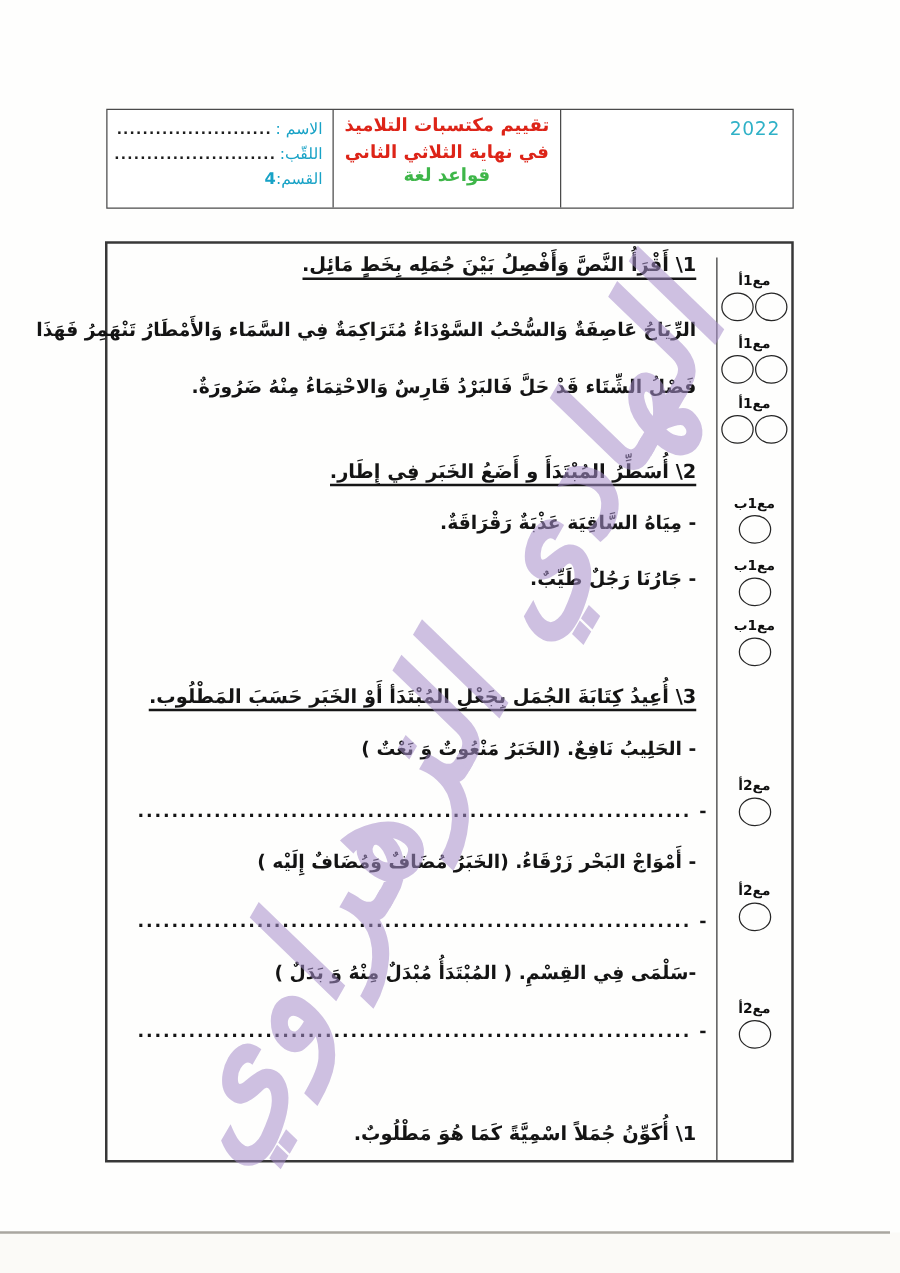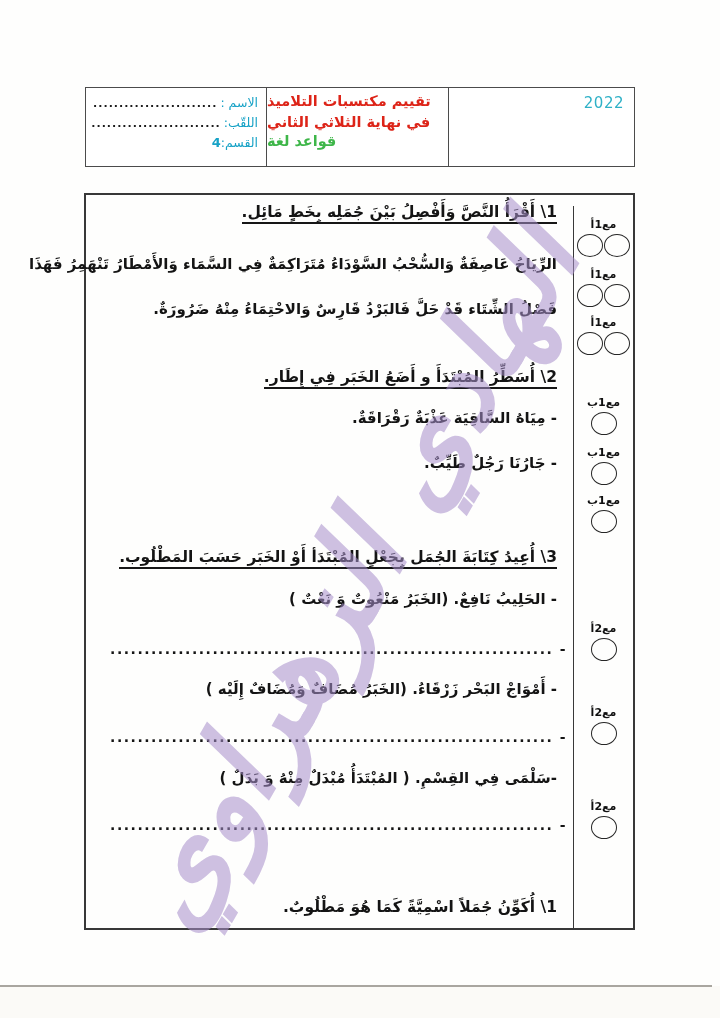--- a/index.html
+++ b/index.html
@@ -16,21 +16,21 @@
   
   .header-table{
     position:absolute;left:85px;top:87px;width:550px;height:80px;
     border:1px solid #4b4b4b;display:flex;direction:rtl;box-sizing:border-box;
     background:#fff;
   }
   .cell{box-sizing:border-box;height:100%;}
   .year-cell{width:186px;padding:5px 10px 0 0;}
   .year{font-weight:normal;font-size:15px;color:#2fb1c7;letter-spacing:.5px;}
   .title-cell{width:184px;border-right:1px solid #4b4b4b;border-left:1px solid #4b4b4b;
-    text-align:left;padding-top:3px;}
+    text-align:center;padding-top:3px;}
   .ttl{font-weight:bold;font-size:14.5px;color:#dd2418;line-height:1.45;}
   .subject{font-weight:bold;font-size:14.5px;color:#3eb649;margin-top:0;}
   .name-cell{width:180px;padding:7px 8px 0 6px;direction:rtl;}
   .info-row{display:flex;align-items:baseline;white-space:nowrap;overflow:hidden;margin-bottom:5px;}
   .info-label{font-weight:normal;font-size:12.5px;color:#17a2c6;flex-shrink:0;}
   .info-dots{font-weight:bold;font-size:11px;color:#1c1c1c;letter-spacing:1px;overflow:hidden;margin-right:3px;}
   .info-value{font-weight:bold;font-size:13px;color:#17a2c6;}
 
   
   .main-box{

